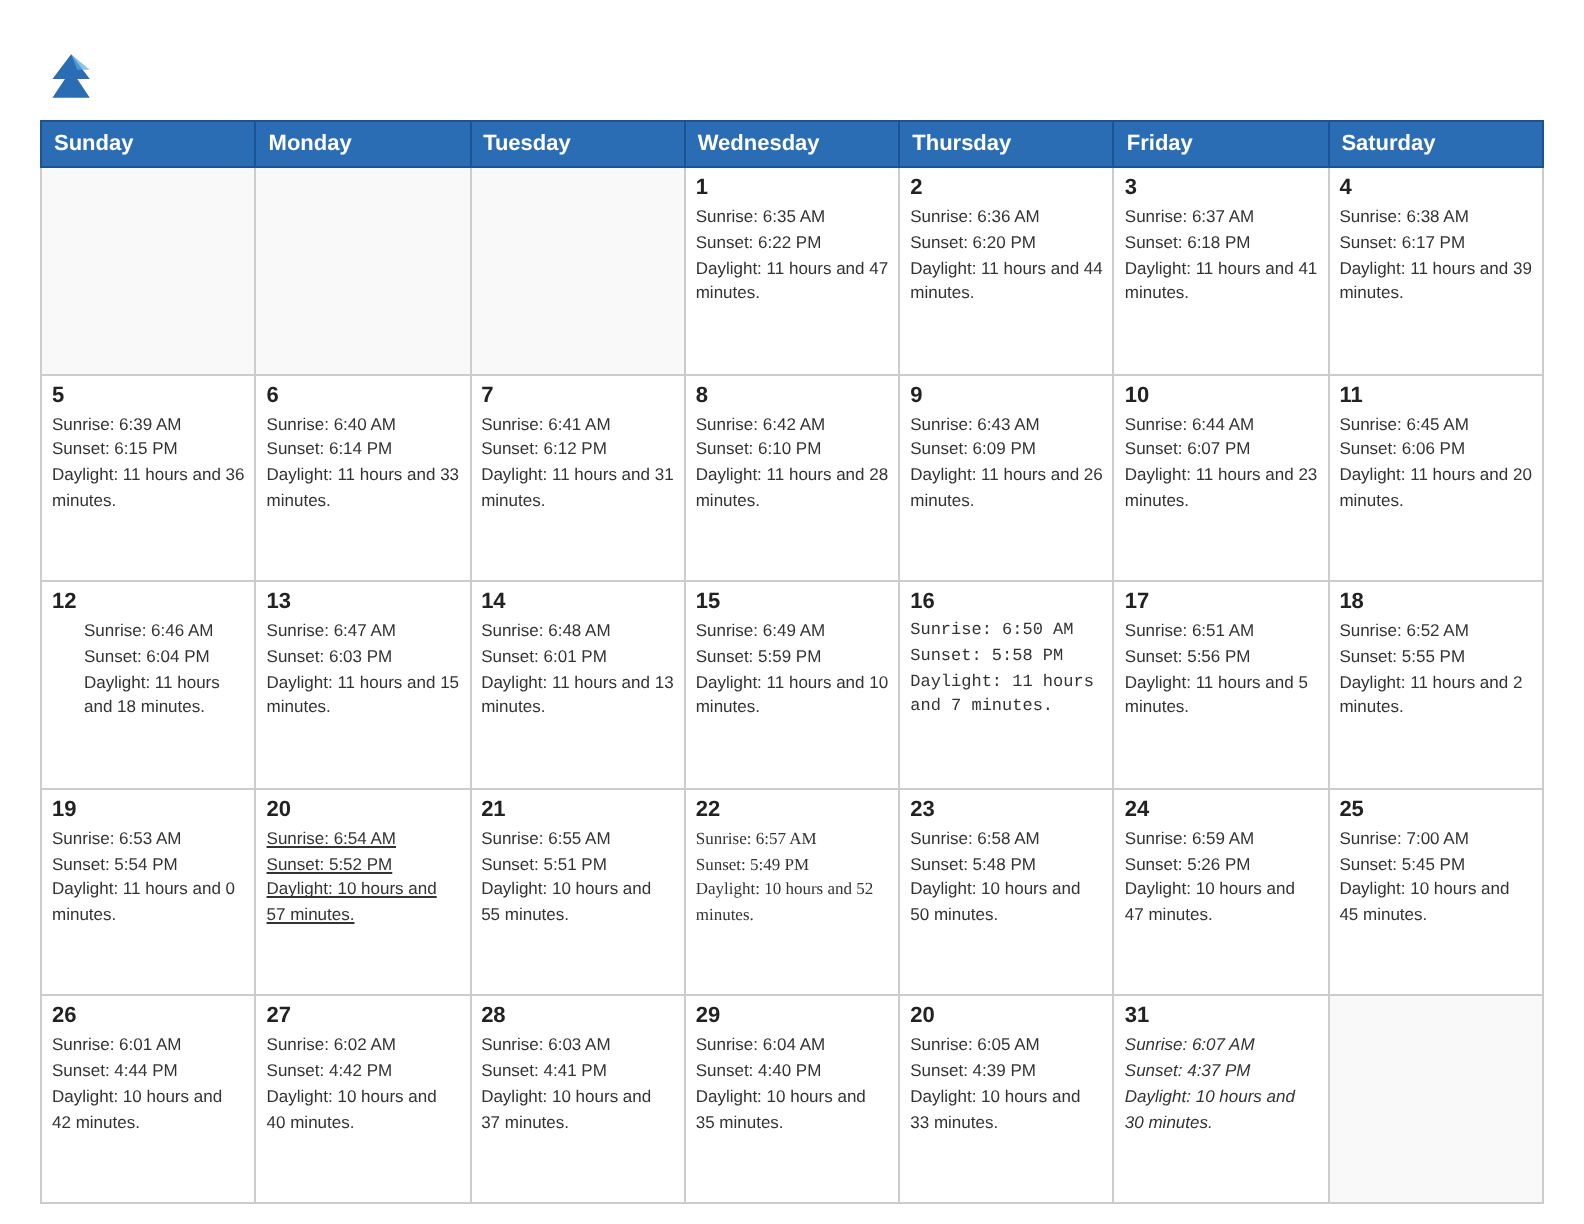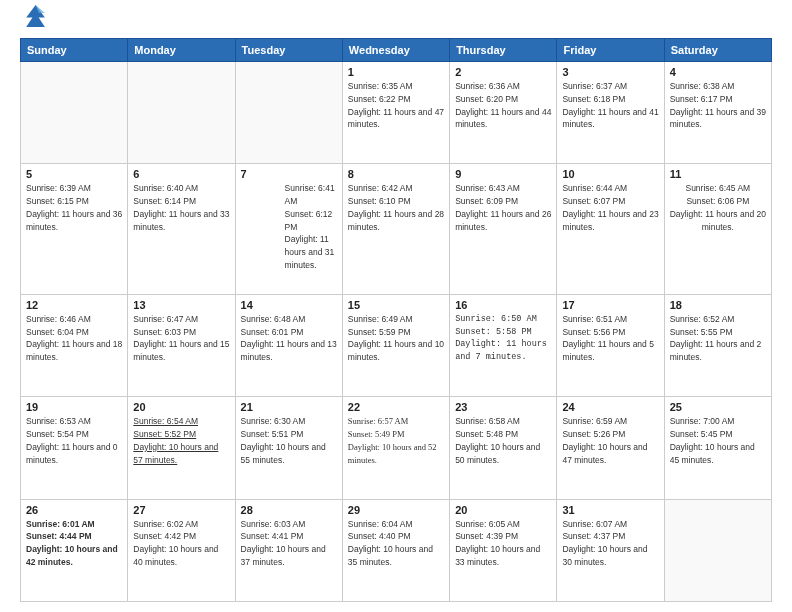--- a/index.html
+++ b/index.html
@@ -6,21 +6,21 @@
     body {
       font-family: Arial, sans-serif;
       background: #fff;
       width: 792px;
       height: 612px;
       overflow: hidden;
     }
     .page {
       width: 792px;
       height: 612px;
-      padding: 2px 20px 10px 20px;
+      padding: 24px 20px 10px 20px;
       display: flex;
       flex-direction: column;
     }
     .header {
       display: flex;
       justify-content: space-between;
       align-items: flex-start;
       margin-bottom: 8px;
     }
     .logo {
@@ -172,21 +172,21 @@
 Daylight: 11 hours and 36 minutes.</div>
             </td>
             <td>
               <span class="day-num">6</span>
               <div class="day-info" style="white-space: pre-line;">Sunrise: 6:40 AM
 Sunset: 6:14 PM
 Daylight: 11 hours and 33 minutes.</div>
             </td>
             <td>
               <span class="day-num">7</span>
-              <div class="day-info" style="white-space: pre-line; margin-left: 44px;">Sunrise: 6:41 AM
+              <div class="day-info" style="white-space: pre-line;">Sunrise: 6:41 AM
 Sunset: 6:12 PM
 Daylight: 11 hours and 31 minutes.</div>
             </td>
             <td>
               <span class="day-num">8</span>
               <div class="day-info" style="white-space: pre-line;">Sunrise: 6:42 AM
 Sunset: 6:10 PM
 Daylight: 11 hours and 28 minutes.</div>
             </td>
             <td>
@@ -196,29 +196,29 @@
 Daylight: 11 hours and 26 minutes.</div>
             </td>
             <td>
               <span class="day-num">10</span>
               <div class="day-info" style="white-space: pre-line;">Sunrise: 6:44 AM
 Sunset: 6:07 PM
 Daylight: 11 hours and 23 minutes.</div>
             </td>
             <td>
               <span class="day-num">11</span>
-              <div class="day-info" style="white-space: pre-line; text-align: center;">Sunrise: 6:45 AM
+              <div class="day-info" style="white-space: pre-line;">Sunrise: 6:45 AM
 Sunset: 6:06 PM
 Daylight: 11 hours and 20 minutes.</div>
             </td>
           </tr>
           <tr>
             <td>
               <span class="day-num">12</span>
-              <div class="day-info" style="white-space: pre-line;">Sunrise: 6:46 AM
+              <div class="day-info" style="white-space: pre-line; margin-left: 16px;">Sunrise: 6:46 AM
 Sunset: 6:04 PM
 Daylight: 11 hours and 18 minutes.</div>
             </td>
             <td>
               <span class="day-num">13</span>
               <div class="day-info" style="white-space: pre-line;">Sunrise: 6:47 AM
 Sunset: 6:03 PM
 Daylight: 11 hours and 15 minutes.</div>
             </td>
             <td>
@@ -260,21 +260,21 @@
 Daylight: 11 hours and 0 minutes.</div>
             </td>
             <td>
               <span class="day-num">20</span>
               <div class="day-info" style="white-space: pre-line; text-decoration: underline;">Sunrise: 6:54 AM
 Sunset: 5:52 PM
 Daylight: 10 hours and 57 minutes.</div>
             </td>
             <td>
               <span class="day-num">21</span>
-              <div class="day-info" style="white-space: pre-line;">Sunrise: 6:30 AM
+              <div class="day-info" style="white-space: pre-line;">Sunrise: 6:55 AM
 Sunset: 5:51 PM
 Daylight: 10 hours and 55 minutes.</div>
             </td>
             <td>
               <span class="day-num">22</span>
               <div class="day-info" style="white-space: pre-line; font-family: Liberation Serif, serif;">Sunrise: 6:57 AM
 Sunset: 5:49 PM
 Daylight: 10 hours and 52 minutes.</div>
             </td>
             <td>
@@ -292,21 +292,21 @@
             <td>
               <span class="day-num">25</span>
               <div class="day-info" style="white-space: pre-line;">Sunrise: 7:00 AM
 Sunset: 5:45 PM
 Daylight: 10 hours and 45 minutes.</div>
             </td>
           </tr>
           <tr>
             <td>
               <span class="day-num">26</span>
-              <div class="day-info" style="white-space: pre-line; font-weight: bold;">Sunrise: 6:01 AM
+              <div class="day-info" style="white-space: pre-line;">Sunrise: 6:01 AM
 Sunset: 4:44 PM
 Daylight: 10 hours and 42 minutes.</div>
             </td>
             <td>
               <span class="day-num">27</span>
               <div class="day-info" style="white-space: pre-line;">Sunrise: 6:02 AM
 Sunset: 4:42 PM
 Daylight: 10 hours and 40 minutes.</div>
             </td>
             <td>
@@ -322,21 +322,21 @@
 Daylight: 10 hours and 35 minutes.</div>
             </td>
             <td>
               <span class="day-num">20</span>
               <div class="day-info" style="white-space: pre-line;">Sunrise: 6:05 AM
 Sunset: 4:39 PM
 Daylight: 10 hours and 33 minutes.</div>
             </td>
             <td>
               <span class="day-num">31</span>
-              <div class="day-info" style="white-space: pre-line;">Sunrise: 6:07 AM
+              <div class="day-info" style="white-space: pre-line; font-style: italic;">Sunrise: 6:07 AM
 Sunset: 4:37 PM
 Daylight: 10 hours and 30 minutes.</div>
             </td>
             <td class="empty"></td>
           </tr>
         </tbody>
     </table>
   </div>
 </div>
 

